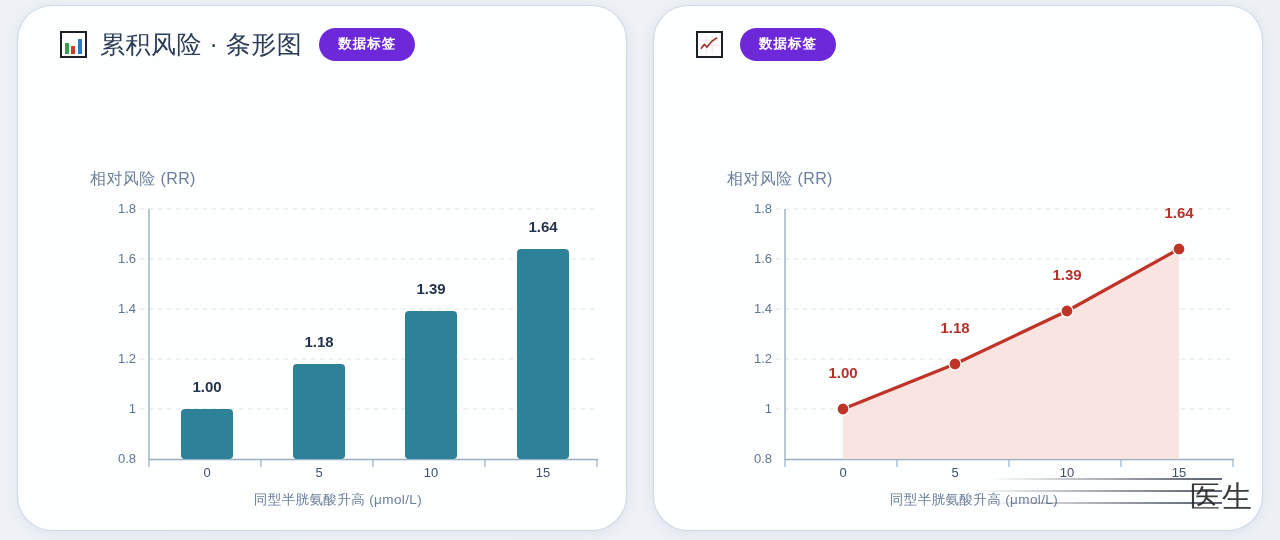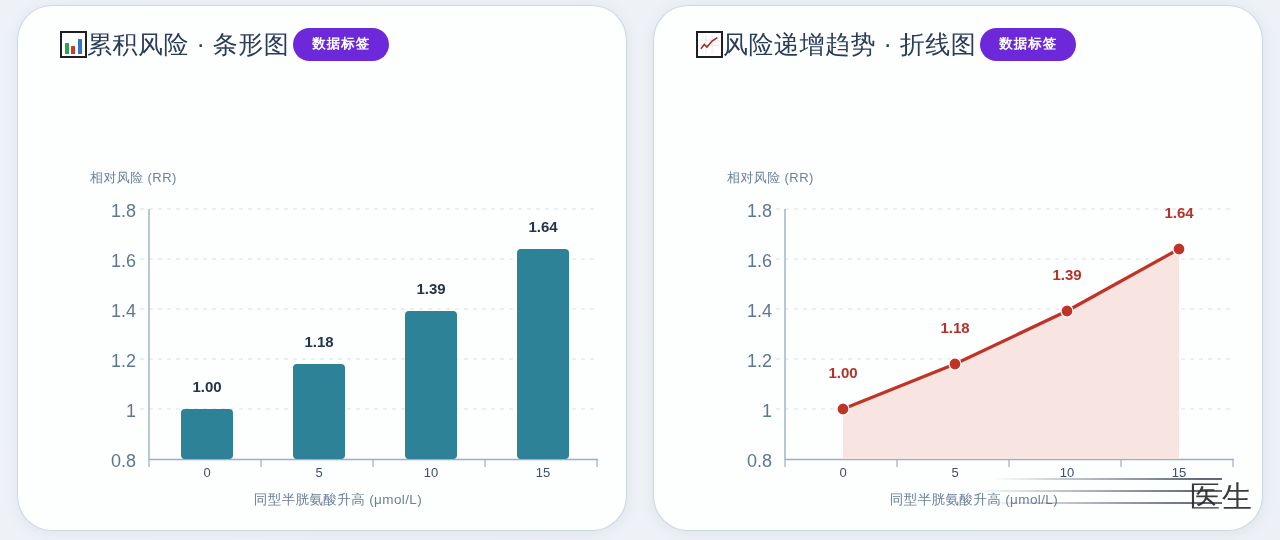--- a/index.html
+++ b/index.html
@@ -27,20 +27,21 @@
     border-radius: 34px;
     box-shadow: 0 2px 14px rgba(110,130,155,0.13), 0 0 0 1px rgba(190,205,220,0.55);
     position: relative;
     overflow: hidden;
   }
 
   
   .card-header {
     display: flex;
     align-items: center;
+    gap: 13px;
     padding: 22px 0 0 42px;
   }
   .type-icon {
     width: 27px; height: 27px;
     border: 2.5px solid #1d1f24;
     box-sizing: border-box;
     background: #ffffff;
     position: relative;
     flex: none;
     display: block;
@@ -75,36 +76,36 @@
     border-radius: 20px;
     white-space: nowrap;
     font-weight: 700;
     margin-left: 4px;
   }
 
   
   .plot-wrap { position: relative; }
   .axis-title-y {
     position: absolute;
-    font-size: 13px;
+    font-size: 16px;
     color: #6b7f9b;
     letter-spacing: 0.4px;
     white-space: nowrap;
   }
   .axis-title-x {
     position: absolute;
     font-size: 13.5px;
     color: #6b7f9b;
     letter-spacing: 0.4px;
     white-space: nowrap;
     text-align: center;
   }
   .tick-y {
     position: absolute;
-    font-size: 18px;
+    font-size: 13px;
     color: #5f7693;
     text-align: right;
     white-space: nowrap;
   }
   .tick-x {
     position: absolute;
     font-size: 13px;
     color: #40506a;
     text-align: center;
     white-space: nowrap;
@@ -225,21 +226,20 @@
         <svg class="mini-line" viewBox="0 0 22 22">
           <g stroke="#f0c8c8" stroke-width="0.6">
             <line x1="0" y1="6" x2="22" y2="6"></line>
               <line x1="0" y1="12" x2="22" y2="12"></line>
             <line x1="7" y1="0" x2="7" y2="22"></line>
               <line x1="14" y1="0" x2="14" y2="22"></line>
           </g>
           <polyline points="1,16 5,11 8,14 14,7 20,3" fill="none" stroke="#9c3026" stroke-width="1.8"></polyline>
         </svg>
       </span>
-      <span class="card-title">风险递增趋势 · 折线图</span>
       <span class="badge">数据标签</span>
     </div>
 
     <div class="plot-wrap">
       <span class="axis-title-y" style="left:73px; top:108px;">相对风险 (RR)</span>
 
       <svg width="600" height="420" style="top:0;left:0;">
         <g stroke="#d6e3e6" stroke-width="1" stroke-dasharray="4 5">
           <line x1="122" y1="148" x2="580" y2="148"></line>
           <line x1="122" y1="198" x2="580" y2="198"></line>

